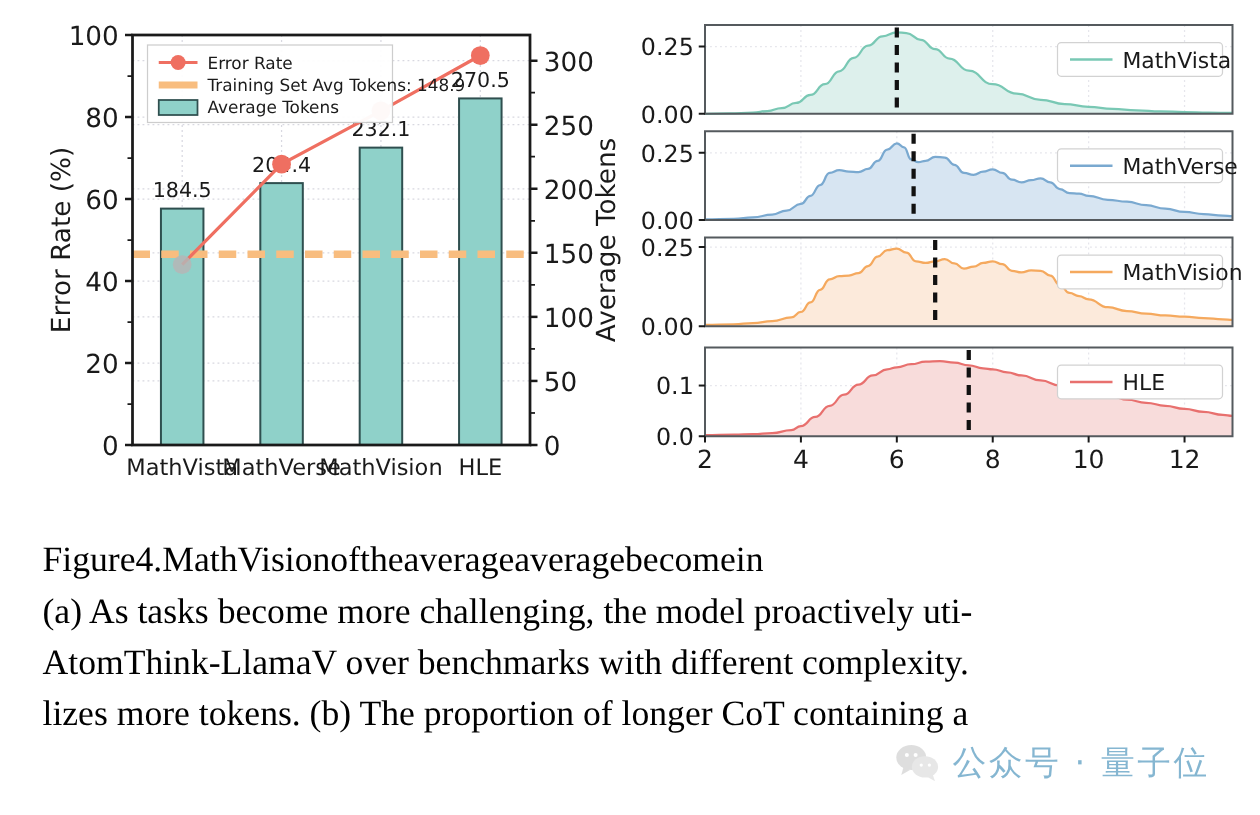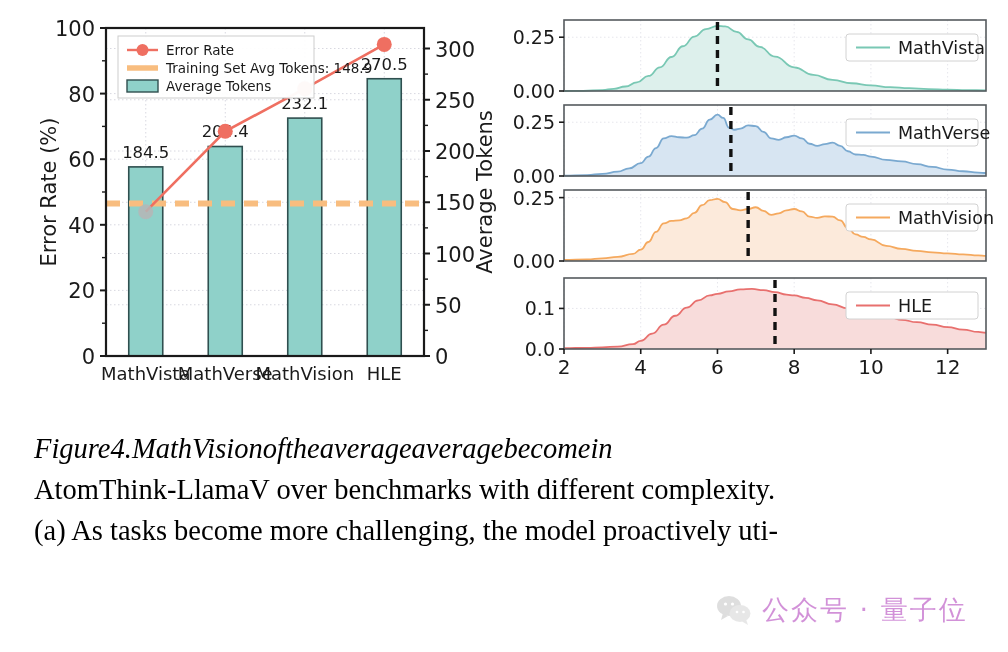--- a/index.html
+++ b/index.html
@@ -14,30 +14,30 @@
   svg{display:block;}
 
   .caption{
     position:absolute;left:34px;top:428px;width:940px;
     font-family:"Liberation Serif","DejaVu Serif",serif;
     font-size:28.5px;line-height:41px;color:#000;
     text-align:justify;
   }
   .caption .line{display:block;white-space:nowrap;}
   .cap-just{display:flex;justify-content:space-between;}
-  .cap-just > span{display:inline-block;font-style:italic;}
+  .cap-just > span{display:inline-block;}
 
   .watermark{
     position:absolute;left:716px;top:592px;
     display:flex;align-items:center;gap:10px;
     opacity:.48;pointer-events:none;
   }
   .wm-text{
     font-family:"DejaVu Sans",sans-serif;
-    font-size:27px;color:#a21caf;letter-spacing:2px;white-space:nowrap;
+    font-size:27px;color:#0369a1;letter-spacing:2px;white-space:nowrap;
   }
 </style>
 </head>
 <body>
 
 <div id="root">
 
   <div class="figure-area">
 
     <div class="panel-left">
@@ -223,22 +223,23 @@
             <text x="435.6363636363636" y="368" font-family="DejaVu Sans, sans-serif" fill="#1a1a1a" font-size="20" text-anchor="middle">12</text>
           </g>
         </svg>
     </div>
   </div>
 
   <div class="caption">
     <div class="line cap-just">
       <span>Figure</span><span>4.</span><span>MathVision</span><span>of</span><span>the</span><span>average</span><span>average</span><span>become</span><span>in</span>
     </div>
+    <div class="line">(a) As tasks become more challenging, the model proactively uti-</div>
     <div class="line">AtomThink-LlamaV over benchmarks with different complexity.</div>
-    <div class="line">(a) As tasks become more challenging, the model proactively uti-</div>
+    <div class="line">lizes more tokens. (b) The proportion of longer CoT containing a</div>
   </div>
 
   <div class="watermark">
     <span>
       <svg width="36" height="30" viewBox="0 0 36 30">
         <ellipse cx="13" cy="11" rx="12" ry="10" fill="#bcbcbc"></ellipse>
         <polygon points="7,18 5,25 12,21" fill="#bcbcbc"></polygon>
         <ellipse cx="24" cy="18.5" rx="10.5" ry="8.5" fill="#cfcfcf"></ellipse>
         <polygon points="30,24 32,30 26,26.5" fill="#cfcfcf"></polygon>
         <circle cx="9.5" cy="9" r="1.6" fill="#fff"></circle>

